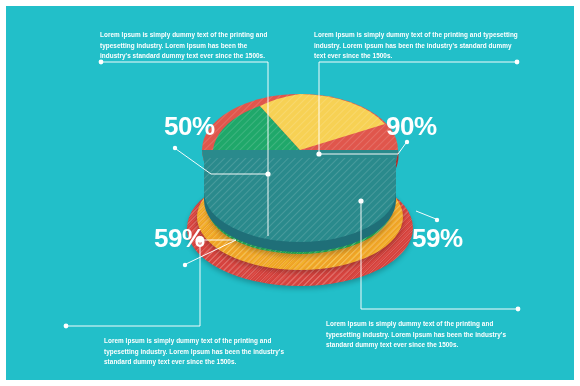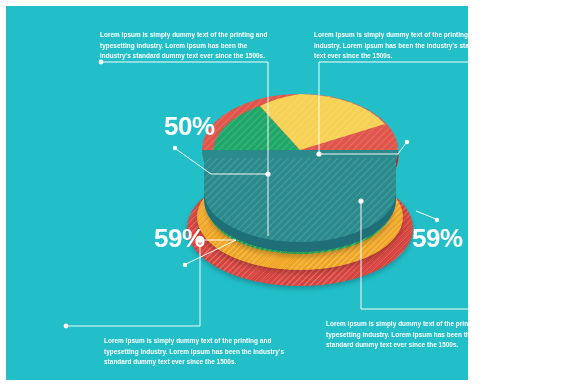--- a/index.html
+++ b/index.html
@@ -9,21 +9,21 @@
   }
   body {
     width: 580px;
     height: 386px;
     overflow: hidden;
     font-family: "Liberation Sans", sans-serif;
   }
 
   #canvas {
     position: relative;
-    width: 468px;
+    width: 580px;
     height: 386px;
     background: #ffffff;
     overflow: hidden;
   }
 
   
   #panel {
     position: absolute;
     left: 6px;
     top: 6px;
@@ -209,20 +209,21 @@
 
       <circle cx="512" cy="303" r="2.4"></circle>
       <polyline points="512,303 355,303 355,195"></polyline>
       <line x1="355" y1="195" x2="355" y2="195"></line>
       <line x1="410" y1="205" x2="430" y2="213"></line>
       <circle cx="355" cy="195" r="2.6"></circle>
       <circle cx="431" cy="214" r="2.2"></circle>
     </svg>
 
     <div class="pct pct-50">50%</div>
+    <div class="pct pct-90">90%</div>
     <div class="pct pct-85">59%</div>
     <div class="pct pct-75">59%</div>
 
     <div class="text-block tb-tl">Lorem Ipsum is simply dummy text of the printing and typesetting industry. Lorem Ipsum has been the industry's standard dummy text ever since the 1500s.</div>
     <div class="text-block tb-tr">Lorem Ipsum is simply dummy text of the printing and typesetting industry. Lorem Ipsum has been the industry's standard dummy text ever since the 1500s.</div>
     <div class="text-block tb-bl">Lorem Ipsum is simply dummy text of the printing and typesetting industry. Lorem Ipsum has been the industry's standard dummy text ever since the 1500s.</div>
     <div class="text-block tb-br">Lorem Ipsum is simply dummy text of the printing and typesetting industry. Lorem Ipsum has been the industry's standard dummy text ever since the 1500s.</div>
 
   </div>
 </div>

